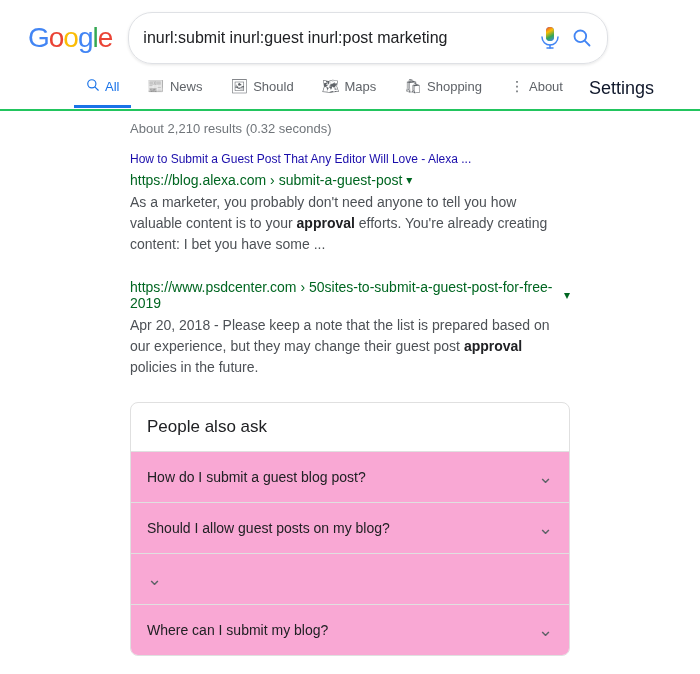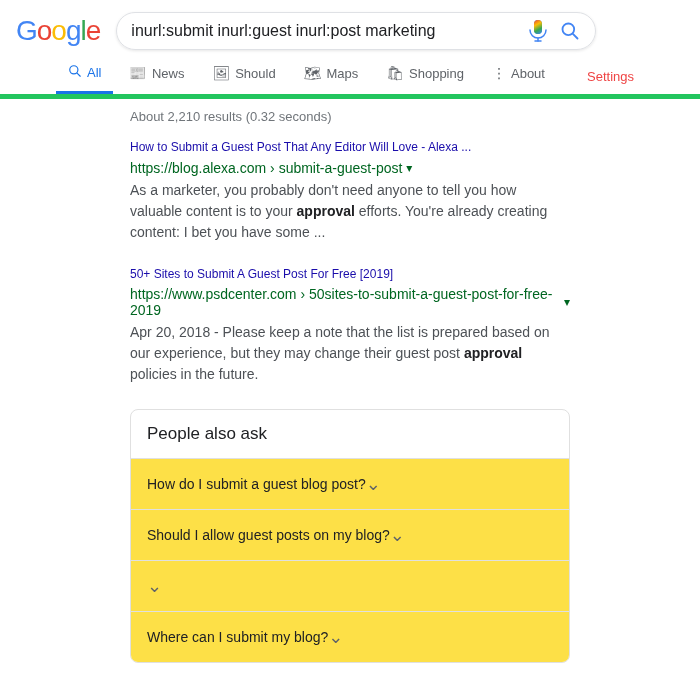--- a/index.html
+++ b/index.html
@@ -9,21 +9,21 @@
       color: #202124;
       width: 700px;
       min-height: 674px;
       overflow-x: hidden;
     }
 
     
     .header {
       display: flex;
       align-items: center;
-      padding: 12px 16px 0 16px;
+      padding: 12px 16px 0 28px;
       gap: 16px;
     }
     .logo {
       font-size: 28px;
       font-weight: 400;
       letter-spacing: -1px;
       flex-shrink: 0;
       cursor: default;
     }
     .logo-G { color: #4285F4; }
@@ -35,21 +35,21 @@
 
     .search-bar {
       display: flex;
       align-items: center;
       border: 1px solid #dfe1e5;
       border-radius: 24px;
       padding: 8px 14px;
       flex: 1;
       max-width: 480px;
       box-shadow: 0 1px 3px rgba(0,0,0,0.1);
-      height: 38px;
+      height: 52px;
     }
     .search-bar input {
       border: none;
       outline: none;
       font-size: 16px;
       color: #202124;
       flex: 1;
       background: transparent;
     }
     .search-icons {
@@ -70,23 +70,23 @@
       height: 22px;
       display: flex;
       align-items: center;
       justify-content: center;
       color: #4285F4;
     }
 
     
     .nav-tabs {
       display: flex;
-      align-items: flex-end;
-      padding: 0 56px;
-      border-bottom: 5px solid #22c55e;
+      align-items: flex-start;
+      padding: 0 74px;
+      border-bottom: 2px solid #22c55e;
       margin-top: 4px;
       gap: 4px;
     }
     .nav-tab {
       display: flex;
       align-items: center;
       gap: 5px;
       padding: 10px 12px;
       font-size: 13px;
       color: #5f6368;
@@ -102,22 +102,22 @@
     .nav-tab-icon {
       font-size: 14px;
     }
     .nav-right {
       margin-left: auto;
       display: flex;
       gap: 4px;
     }
     .nav-settings, .nav-tools {
       padding: 10px 10px;
-      font-size: 13px;
-      color: #ef4444;
+      font-size: 18px;
+      color: #0f172a;
       cursor: pointer;
     }
 
     
     .results-area {
       padding: 10px 130px 20px 130px;
     }
     .results-count {
       font-size: 13px;
       color: #70757a;
@@ -169,23 +169,24 @@
     .paa-title {
       font-size: 17px;
       font-weight: 500;
       color: #202124;
       padding: 14px 16px;
     }
     .paa-item {
       border-top: 1px solid #e0e0e0;
       display: flex;
       align-items: center;
+      justify-content: space-between;
       padding: 14px 16px;
       cursor: pointer;
-      background: #fde047;
+      background: #f9a8d4;
     }
     .paa-question {
       font-size: 14px;
       color: #202124;
     }
     .paa-chevron {
       color: #5f6368;
       font-size: 18px;
     }
   </style>
@@ -270,21 +271,20 @@
     <div class="result-url">
       <span>https://blog.alexa.com › submit-a-guest-post</span>
       <span class="arrow">▾</span>
     </div>
     <div class="result-snippet">
       As a marketer, you probably don't need anyone to tell you how valuable content is to your <strong>approval</strong> efforts. You're already creating content: I bet you have some ...
     </div>
   </div>
 
   <div class="result">
-    <a class="result-title">50+ Sites to Submit A Guest Post For Free [2019]</a>
     <div class="result-url">
       <span>https://www.psdcenter.com › 50sites-to-submit-a-guest-post-for-free-2019</span>
       <span class="arrow">▾</span>
     </div>
     <div class="result-snippet">
       Apr 20, 2018 - Please keep a note that the list is prepared based on our experience, but they may change their guest post <strong>approval</strong> policies in the future.
     </div>
   </div>
 
   <div class="paa-box">

